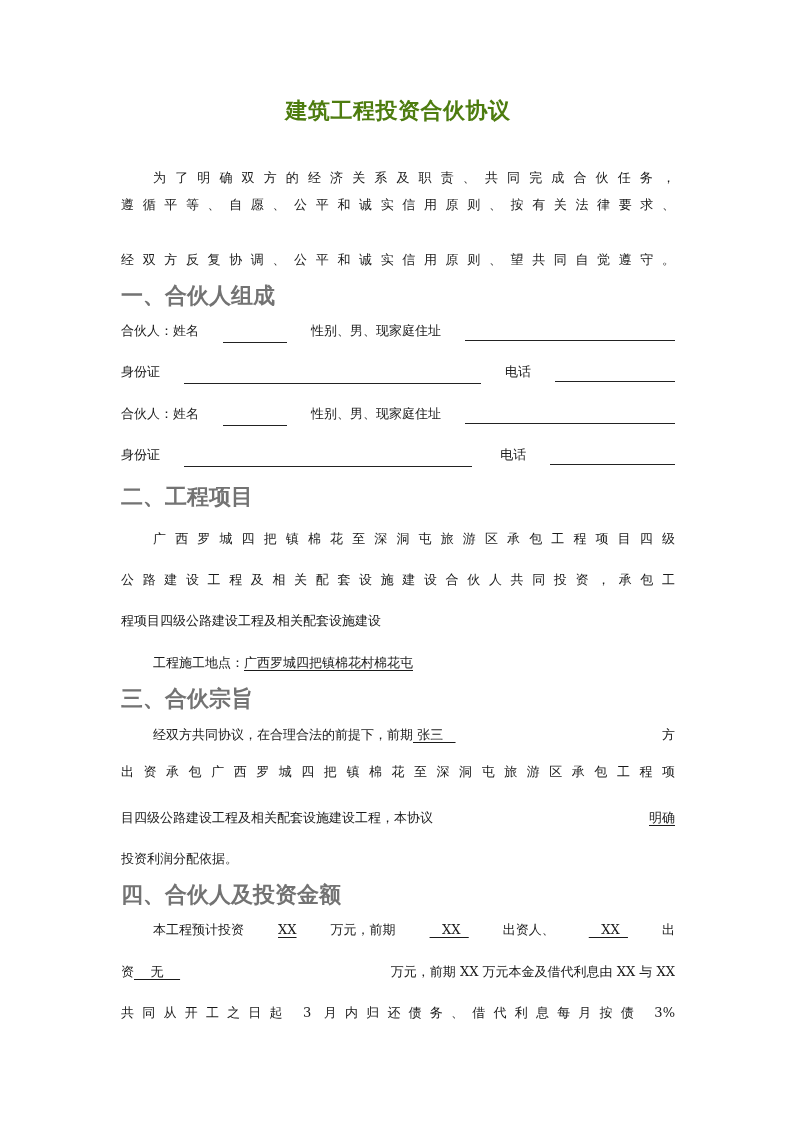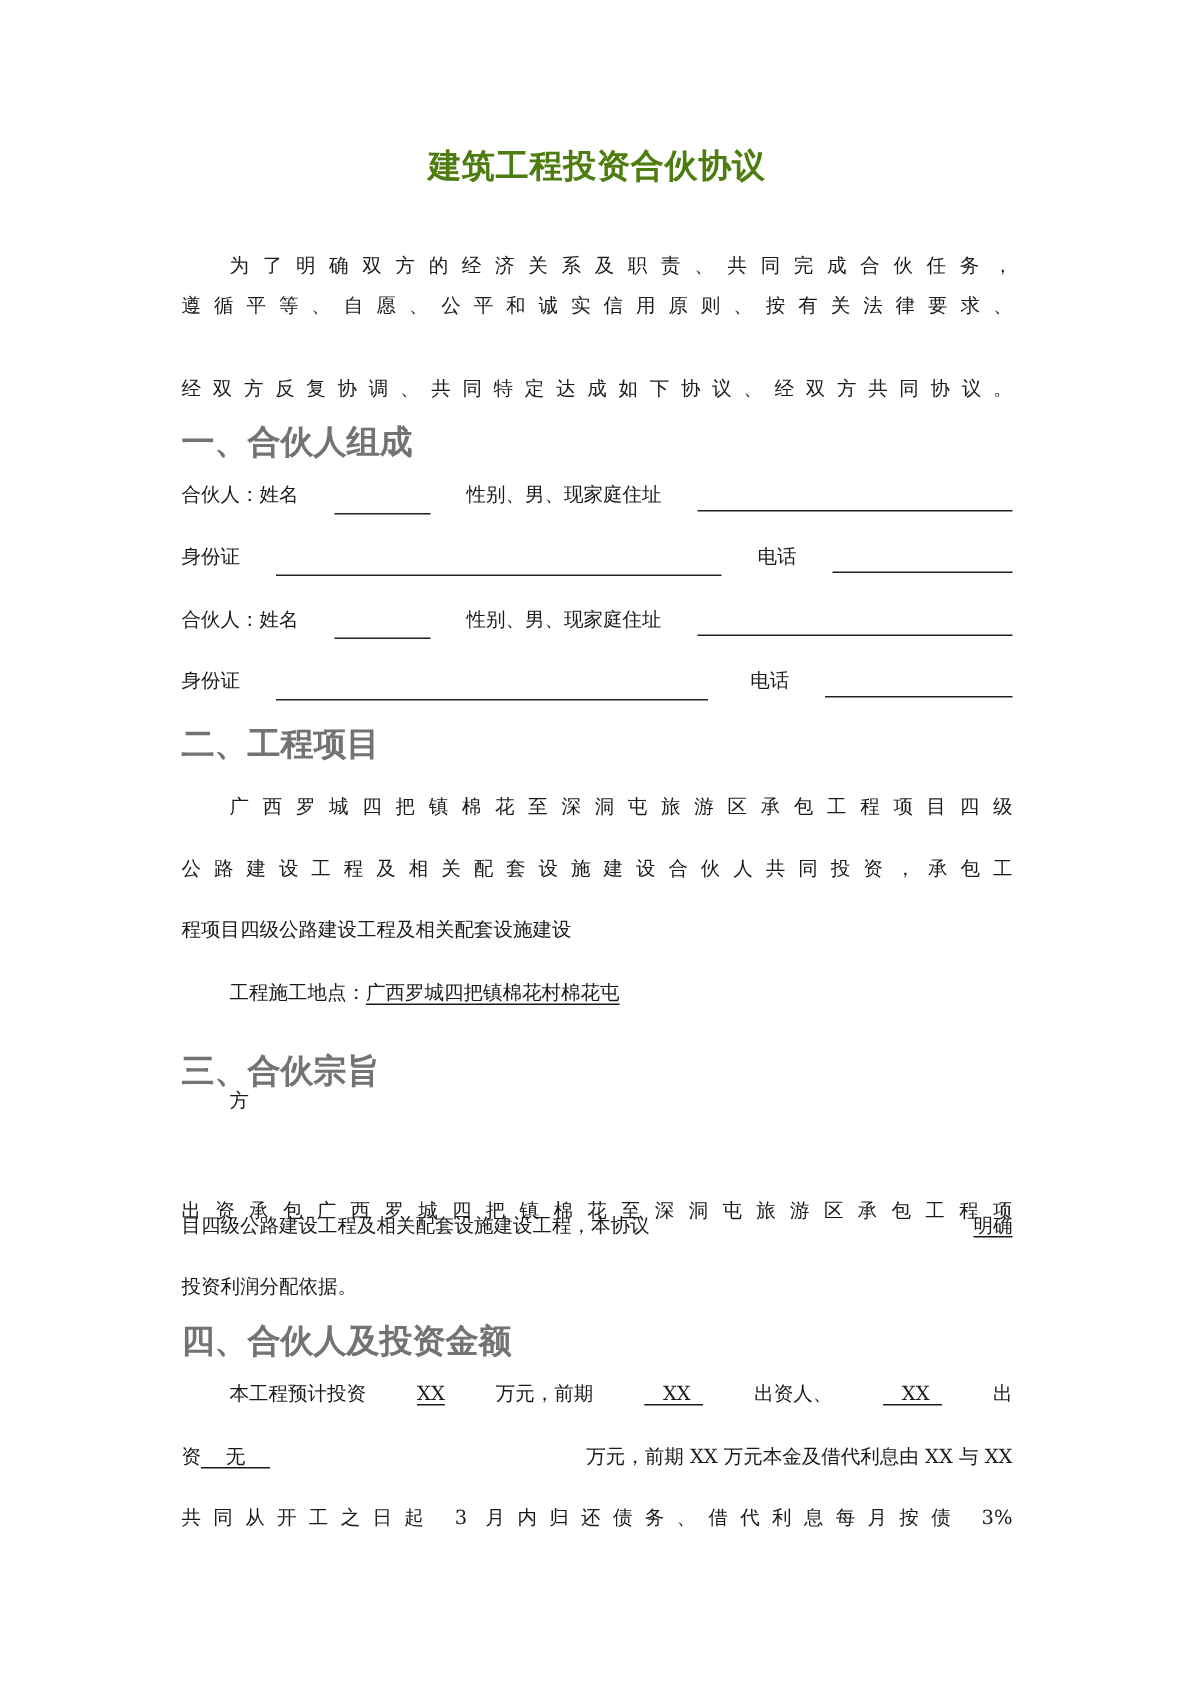--- a/index.html
+++ b/index.html
@@ -22,21 +22,21 @@
 </style>
 </head>
 <body>
 
 <div class="page">
 
   <div class="title">建筑工程投资合伙协议</div>
 
   <div class="line just indent" style="top:166px;">为了明确双方的经济关系及职责、共同完成合伙任务，</div>
   <div class="line just" style="top:193px;">遵循平等、自愿、公平和诚实信用原则、按有关法律要求、</div>
-  <div class="line just" style="top:248px;">经双方反复协调、共同特定达成如下协议、经双方共同协议。</div>
+  <div class="line just" style="top:248px;">经双方反复协调、公平和诚实信用原则、望共同自觉遵守。</div>
 
   <div class="h" style="top:283px;">一、合伙人组成</div>
 
   <div class="line row" style="top:319px;">
     <span>合伙人：姓名</span>
     <span class="blank" style="width:64px;"></span>
     <span>性别、男、现家庭住址</span>
     <span class="fill"></span>
   </div>
   <div class="line row" style="top:360px;">
@@ -59,25 +59,26 @@
   </div>
 
   <div class="h" style="top:484px;">二、工程项目</div>
   <div class="line just indent" style="top:527px;">广西罗城四把镇棉花至深洞屯旅游区承包工程项目四级</div>
   <div class="line just" style="top:568px;">公路建设工程及相关配套设施建设合伙人共同投资，承包工</div>
   <div class="line" style="top:609px;">程项目四级公路建设工程及相关配套设施建设</div>
   <div class="line indent" style="top:651px;">
     <span>工程施工地点：</span><span class="u">广西罗城四把镇棉花村棉花屯</span>
   </div>
 
-  <div class="h" style="top:702px;">三、合伙宗旨</div>
+  <div class="h" style="top:686px;">三、合伙宗旨</div>
   <div class="line indent" style="top:723px; display:flex; justify-content:space-between;">
+    <span><span>经双方共同协议，在合理合法的前提下，前期</span><span class="u" style="white-space:pre;"> 张三   </span></span>
     <span>方</span>
   </div>
-  <div class="line just" style="top:796px;">出资承包广西罗城四把镇棉花至深洞屯旅游区承包工程项</div>
+  <div class="line just" style="top:760px;">出资承包广西罗城四把镇棉花至深洞屯旅游区承包工程项</div>
   <div class="line" style="top:806px; display:flex; justify-content:space-between;">
     <span>目四级公路建设工程及相关配套设施建设工程，本协议</span>
     <span class="u">明确</span>
   </div>
   <div class="line" style="top:847px;">投资利润分配依据。</div>
 
   <div class="h" style="top:882px;">四、合伙人及投资金额</div>
   <div class="line indent" style="top:918px; display:flex; justify-content:space-between;">
     <span>本工程预计投资</span>
     <span class="u">XX</span>

